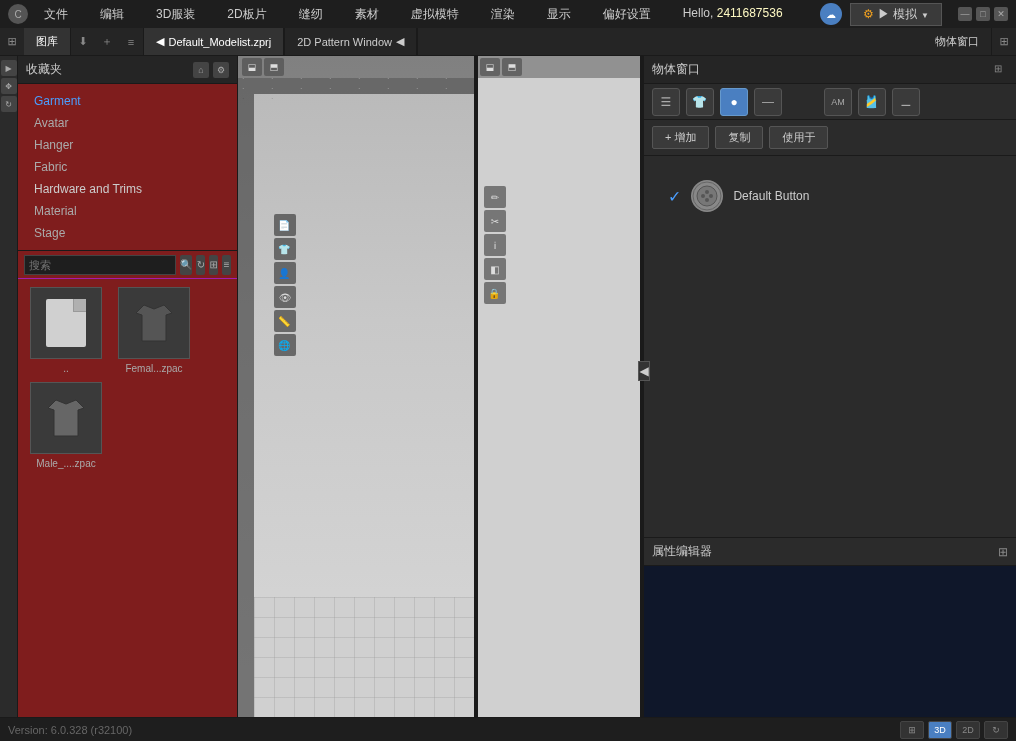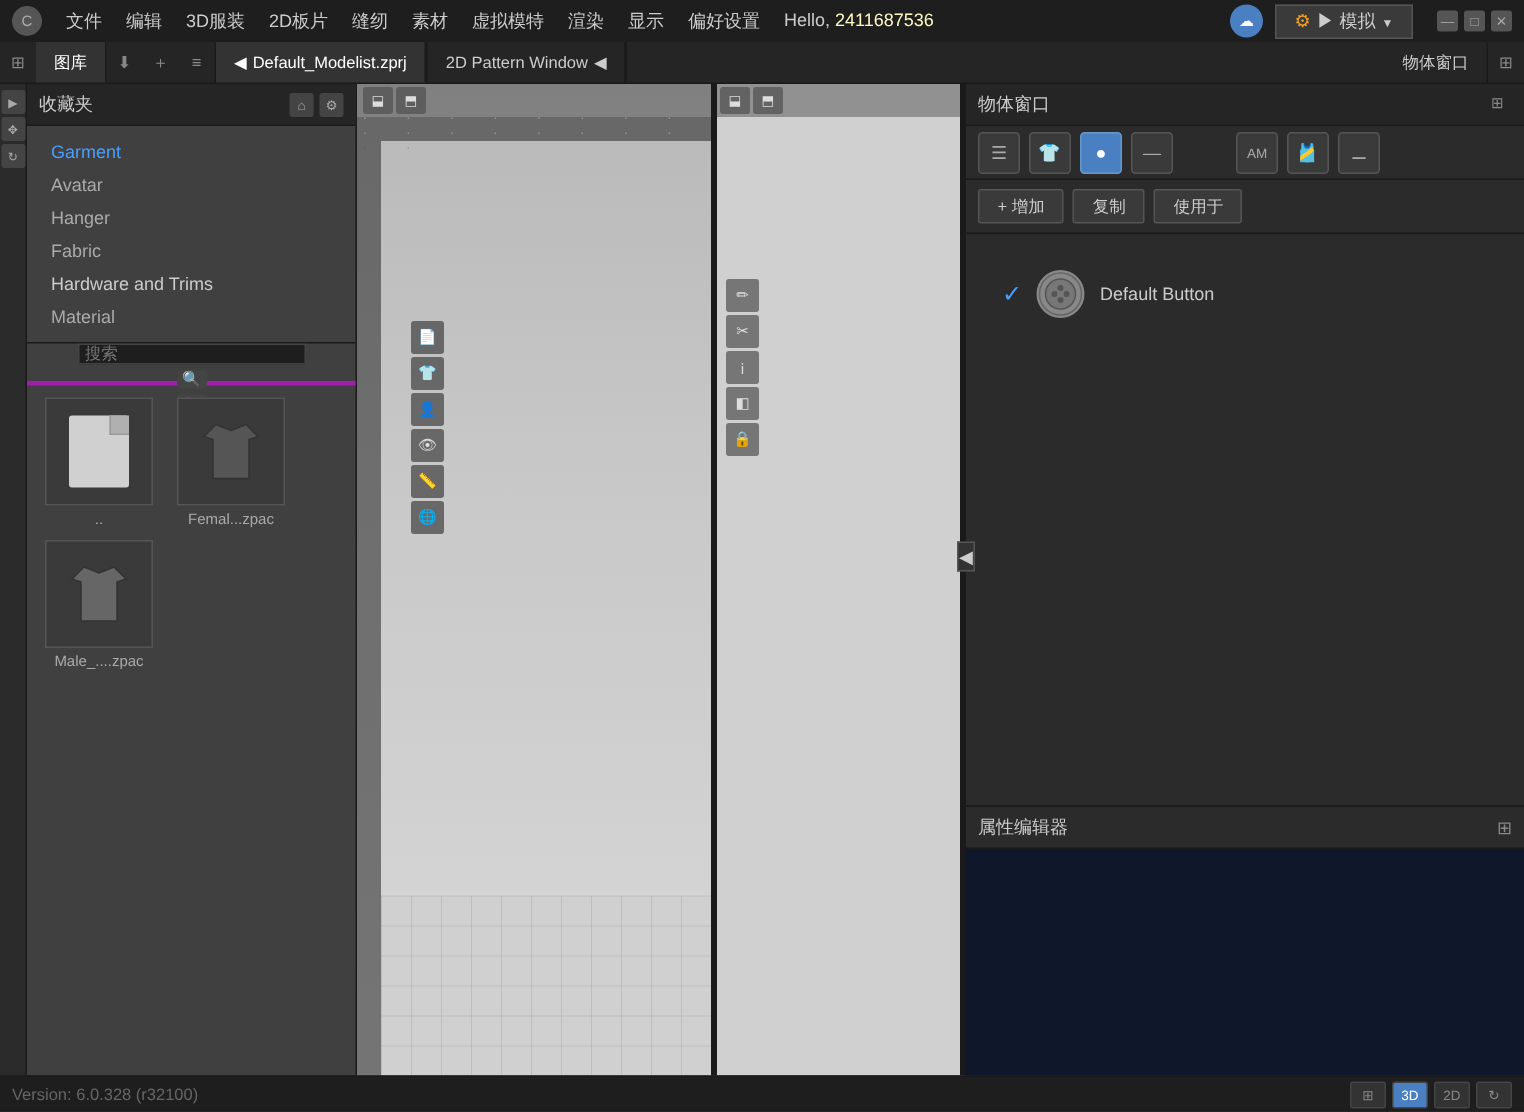--- a/index.html
+++ b/index.html
@@ -26,21 +26,21 @@
       top: 0; left: 0; right: 0;
     }
     #title-bar .app-icon {
       width: 20px; height: 20px;
       background: #555;
       border-radius: 50%;
       display: flex; align-items: center; justify-content: center;
       color: #aaa; font-size: 10px;
     }
     #title-bar .menu-items {
-      display: flex; gap: 0; flex: 1;
+      display: flex; gap: 16px; flex: 1;
     }
     #title-bar .menu-item {
       padding: 2px 8px;
       color: #ccc;
       cursor: pointer;
       border-radius: 2px;
       font-size: 12px;
     }
     #title-bar .cloud-btn {
       width: 22px; height: 22px;
@@ -138,21 +138,21 @@
       cursor: pointer;
       color: #aaa;
     }
 
     
     #library-panel {
       position: absolute;
       top: 56px; left: 18px;
       width: 220px;
       bottom: 24px;
-      background: #404040;
+      background: #7f1d1d;
       border-right: 1px solid #1a1a1a;
       display: flex;
       flex-direction: column;
     }
     #library-header {
       height: 28px;
       background: #252525;
       display: flex;
       align-items: center;
       padding: 0 8px;
@@ -187,22 +187,21 @@
     .category-item.active { color: #4a9eff; }
     .category-item.selected { color: #ccc; }
 
     
     #lib-toolbar {
       height: 28px;
       display: flex;
       align-items: center;
       padding: 0 6px;
       gap: 4px;
-      border-bottom: 3px solid #a21caf;
-      flex-direction: column;
+      border-bottom: 1px solid #a21caf;
     }
     #lib-toolbar .search-box {
       flex: 1;
       height: 20px;
       background: #1e1e1e;
       border: 1px solid #444;
       padding: 0 4px;
       color: #ccc;
       font-size: 11px;
     }
@@ -647,20 +646,21 @@
     </div>
   </div>
 
   <div id="category-nav">
     <div class="category-item active">Garment</div>
     <div class="category-item">Avatar</div>
     <div class="category-item">Hanger</div>
     <div class="category-item">Fabric</div>
     <div class="category-item selected">Hardware and Trims</div>
     <div class="category-item">Material</div>
+    <div class="category-item">Stage</div>
   </div>
 
   <div id="lib-toolbar">
     <input type="text" class="search-box" placeholder="搜索" style="">
     <div class="toolbar-btn">🔍</div>
     <div class="toolbar-btn">↻</div>
     <div class="toolbar-btn">⊞</div>
     <div class="toolbar-btn">≡</div>
   </div>
 

